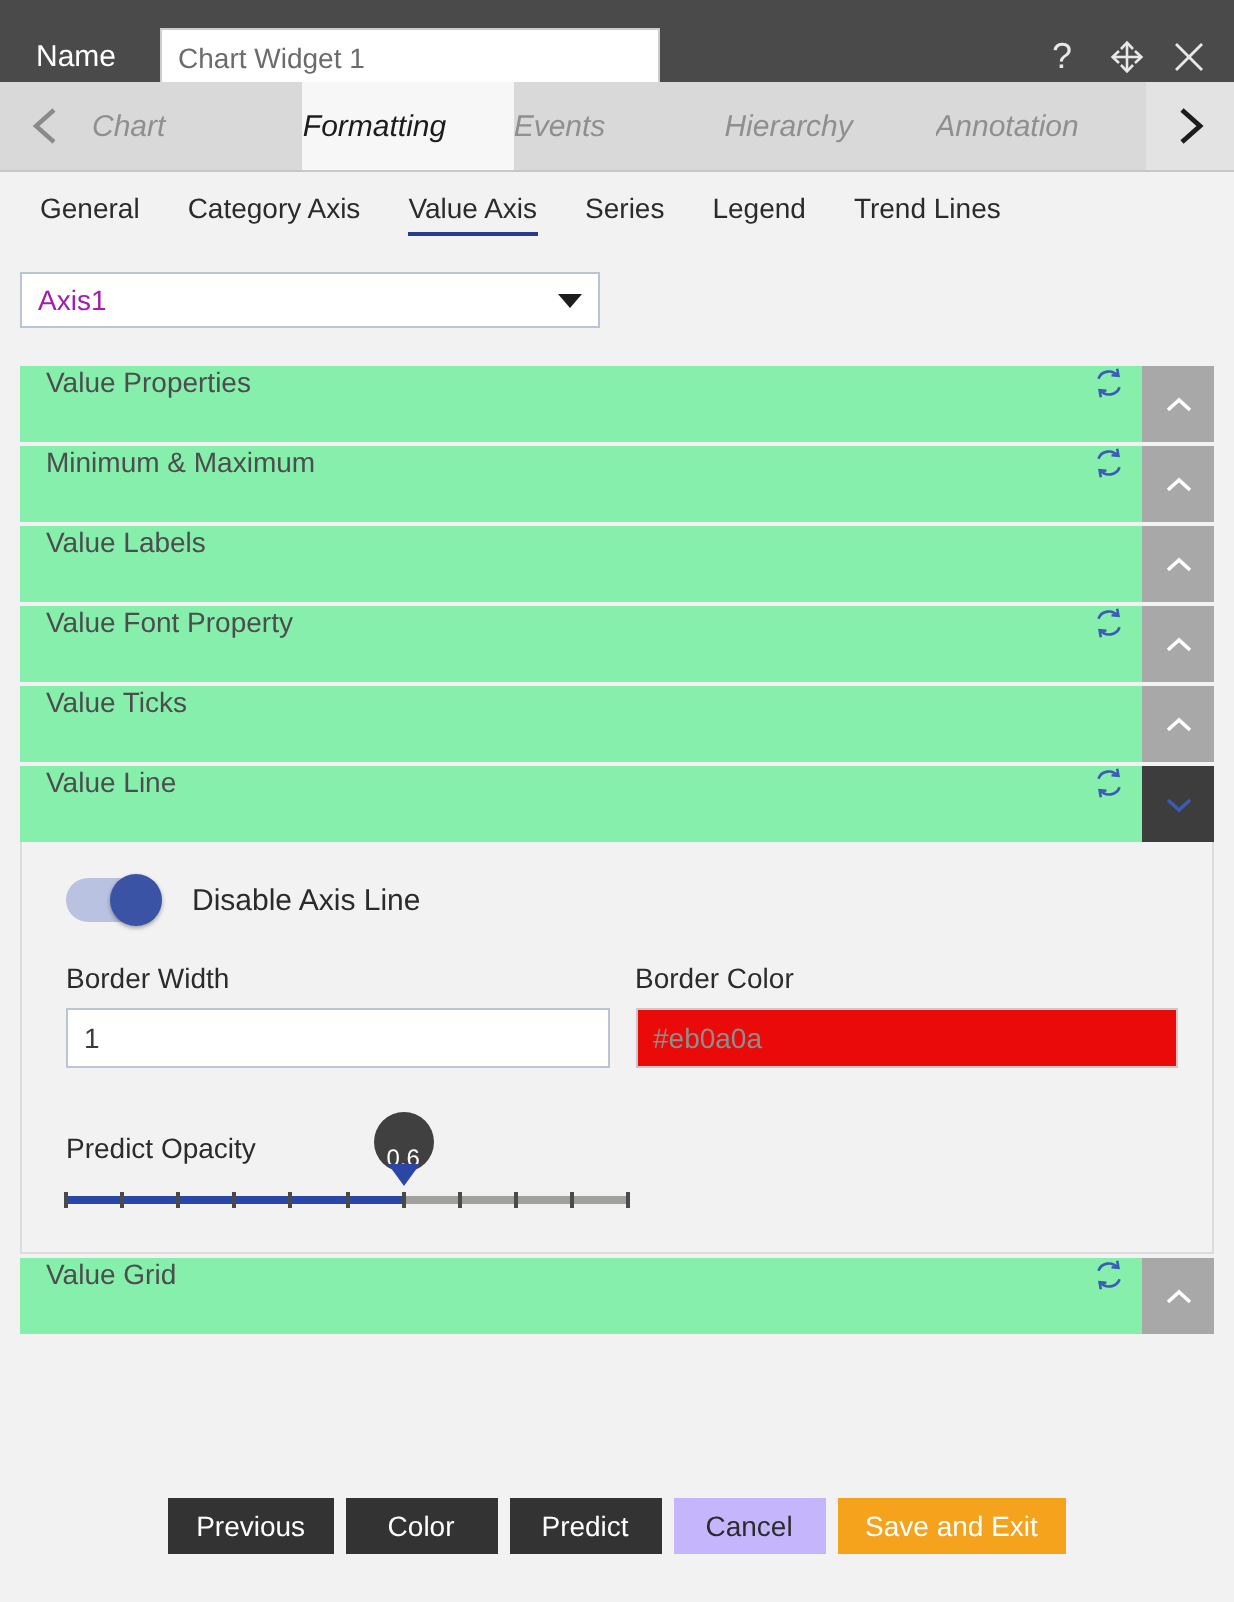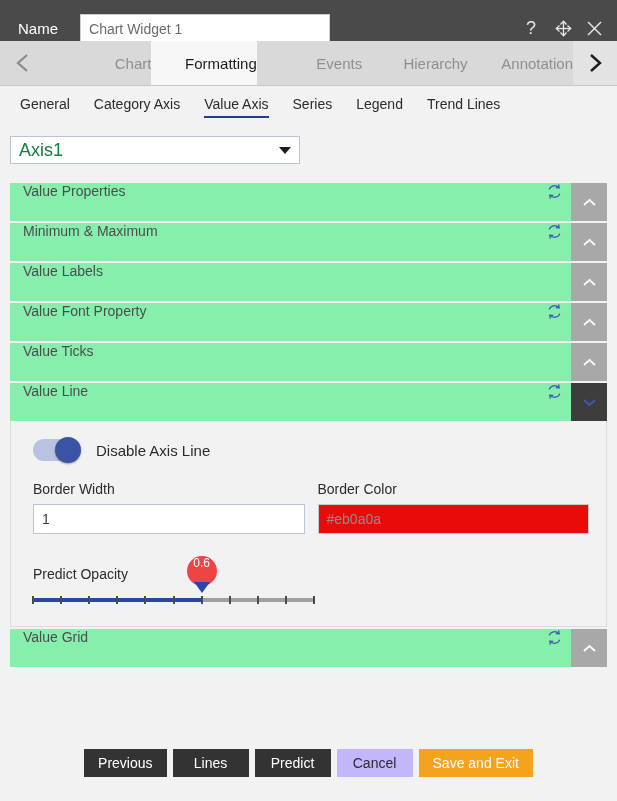--- a/index.html
+++ b/index.html
@@ -81,28 +81,29 @@
   .tab-arrow.right {
     background: #e3e3e3;
     width: 44px;
     margin-left: auto;
   }
   .tab-arrow.right svg { stroke: #1c1c1c; }
   .tab {
     flex: 1 1 0;
     display: flex;
     align-items: center;
-    justify-content: flex-end;
+    justify-content: flex-start;
     font-size: 15px;
     color: #8f8f8f;
     cursor: pointer;
     background: #d9d9d9;
     white-space: nowrap;
     overflow: hidden;
     min-width: 0;
+    font-style: italic;
   }
   .tab.active {
     background: #f7f7f7;
     color: #1c1c1c;
   }
 
   
   .subtabs {
     height: 36px;
     display: flex;
@@ -137,22 +138,22 @@
     height: 28px;
     background: #ffffff;
     border: 1px solid #b9c4d4;
     box-sizing: border-box;
     display: flex;
     align-items: center;
     padding: 0 8px;
     cursor: pointer;
   }
   .select-value {
-    font-size: 18px;
-    color: #15803d;
+    font-size: 14px;
+    color: #a21caf;
     flex: 1;
   }
   .caret-down {
     width: 0; height: 0;
     border-left: 6px solid transparent;
     border-right: 6px solid transparent;
     border-top: 7px solid #1c1c1c;
   }
 
   
@@ -312,25 +313,25 @@
     top: 0;
     width: 2px;
     height: 8px;
     background: #4a4a46;
   }
   .slider-bubble {
     position: absolute;
     width: 30px;
     height: 30px;
     border-radius: 50% 50% 50% 50%;
-    background: #ef4444;
+    background: #404040;
     color: #ffffff;
     font-size: 12px;
     display: flex;
-    align-items: flex-start;
+    align-items: flex-end;
     justify-content: center;
     top: -40px;
     transform: translateX(-50%);
     cursor: pointer;
   }
   .slider-bubble::after {
     content: "";
     position: absolute;
     bottom: -7px;
     left: 50%;
@@ -616,21 +617,21 @@
     </div>
   </div>
 
 </div>
 
 <div class="footer">
   <div class="btn dark">
       <span>Previous</span>
     </div>
   <div class="btn dark">
-      <span>Lines</span>
+      <span>Color</span>
     </div>
   <div class="btn dark">
       <span>Predict</span>
     </div>
   <div class="btn light">
       <span>Cancel</span>
     </div>
   <div class="btn accent">
       <span>Save and Exit</span>
     </div>

